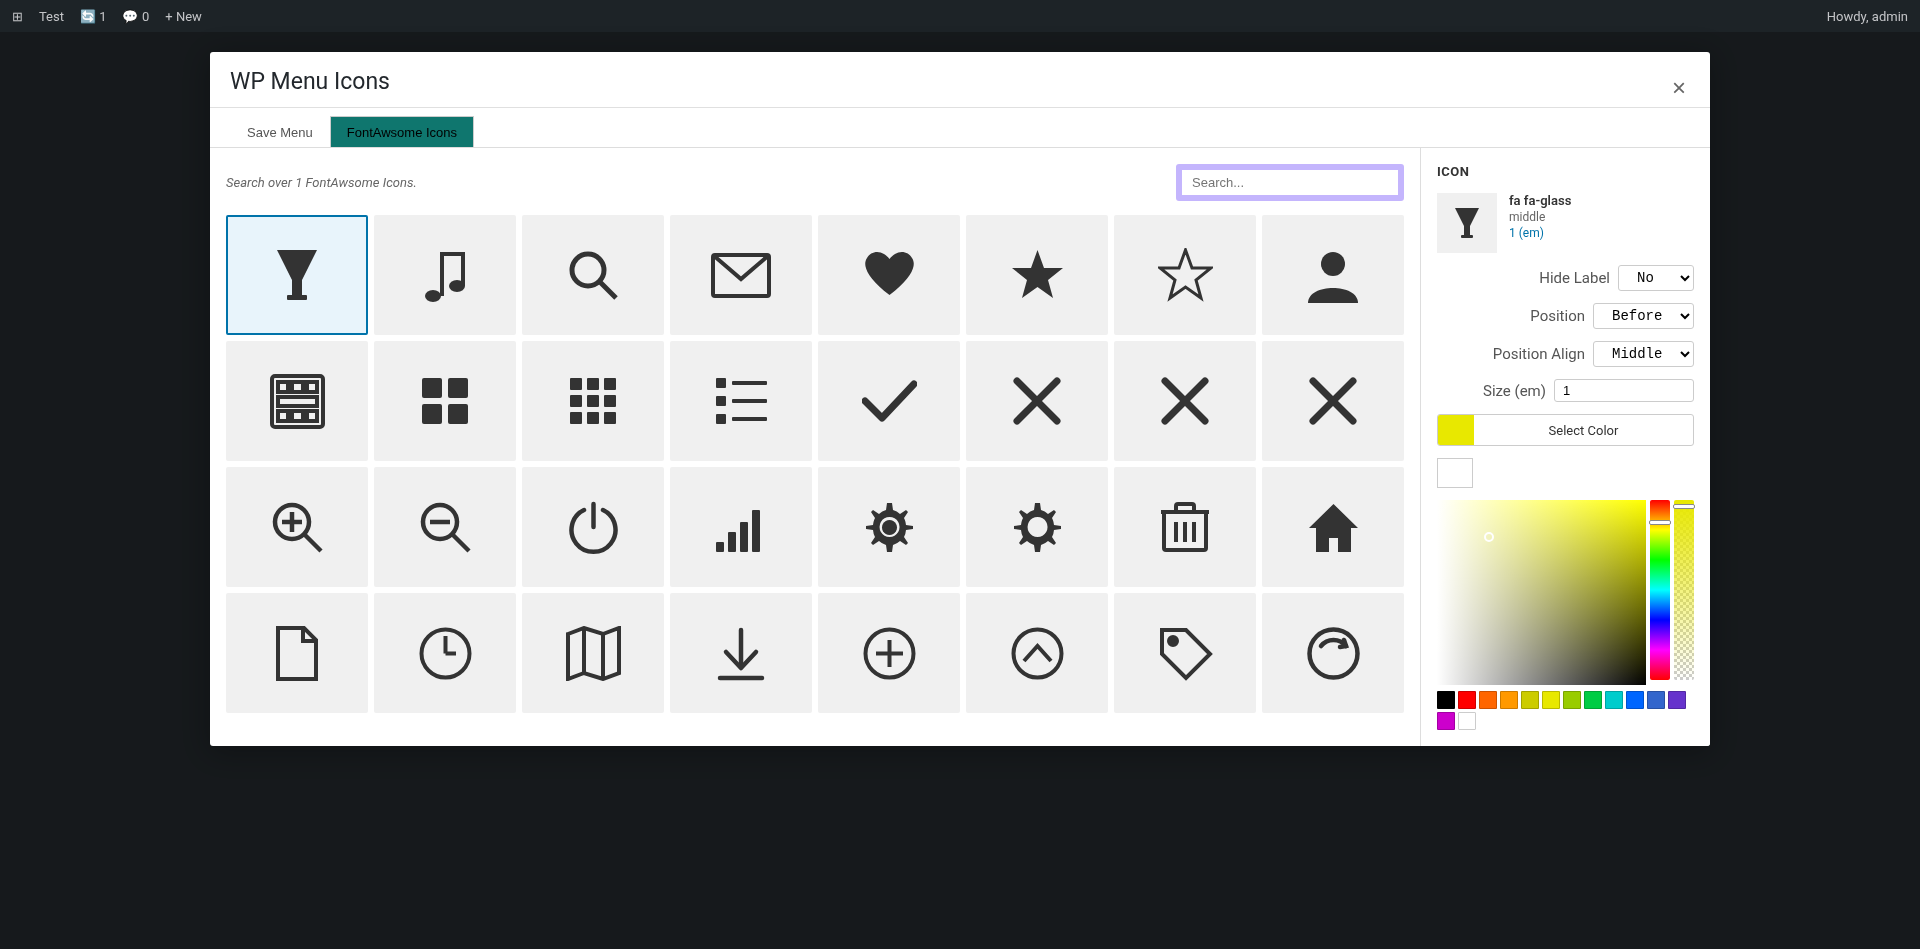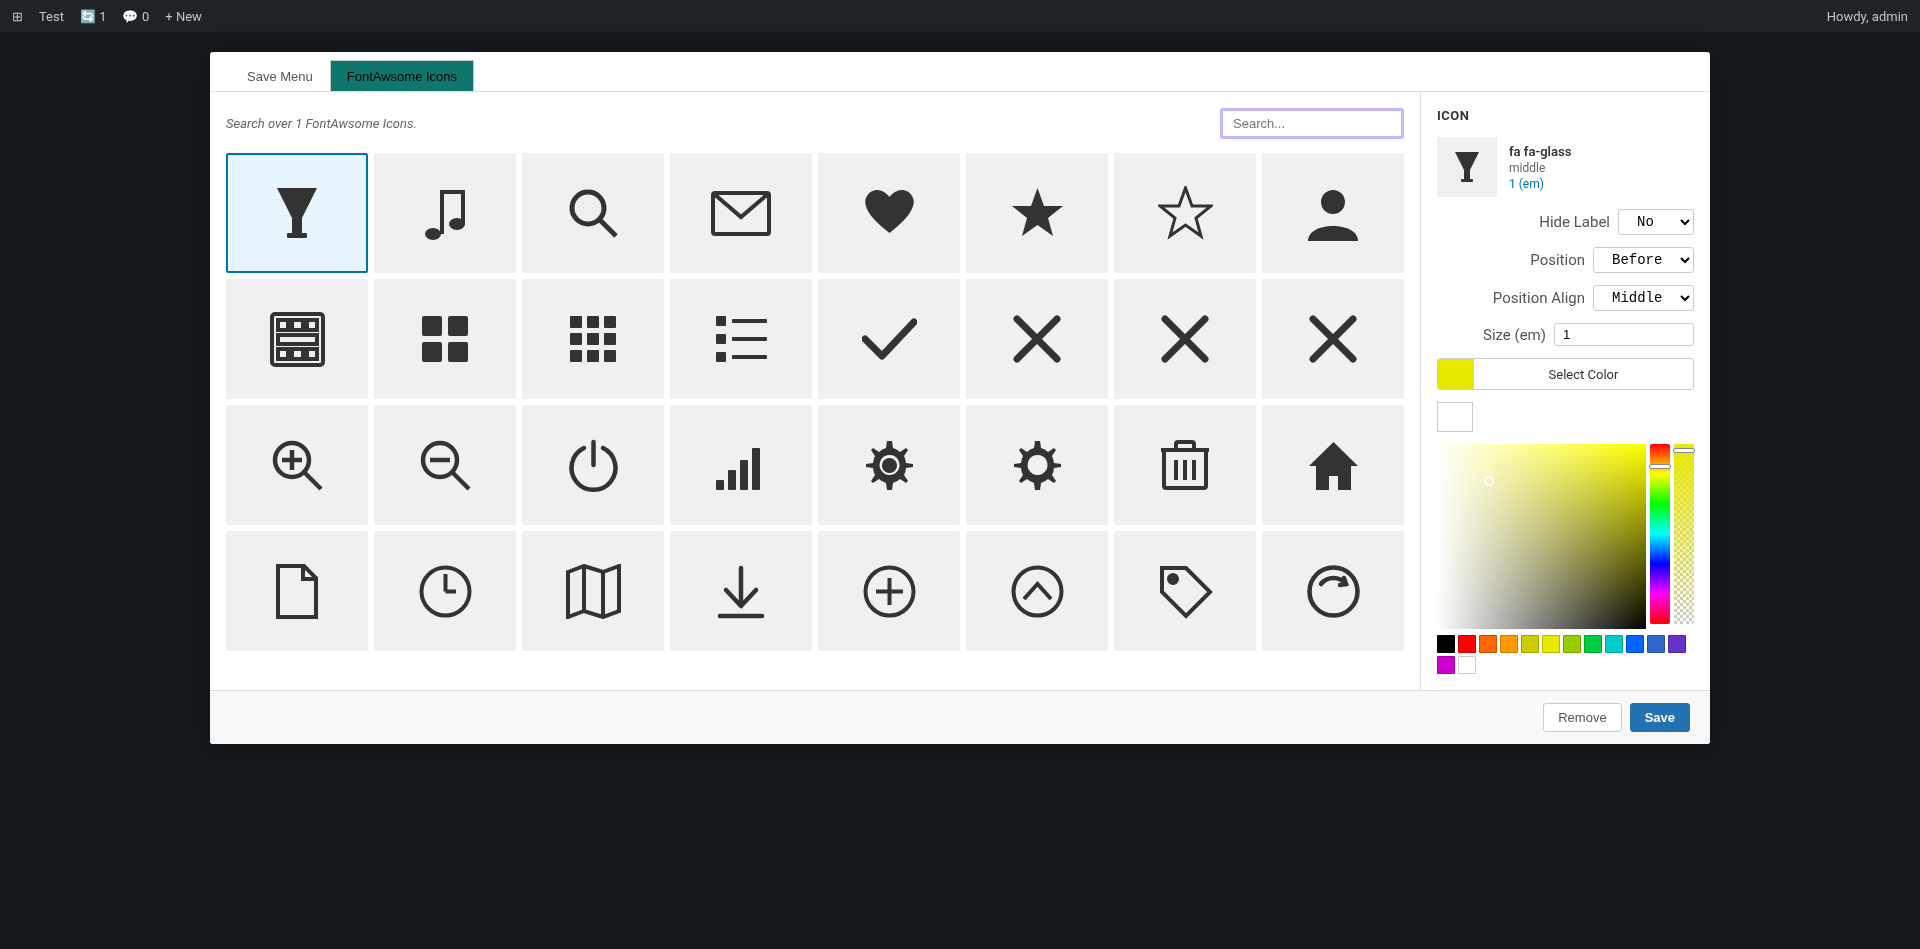--- a/index.html
+++ b/index.html
@@ -128,24 +128,24 @@
     }
 
     .search-label {
       font-size: 13px;
       color: #666;
       font-style: italic;
     }
 
     .search-input {
       padding: 5px 10px;
-      border: 3px solid #c4b5fd;
+      border: 6px solid #c4b5fd;
       border-radius: 3px;
       font-size: 13px;
-      width: 184px;
+      width: 228px;
       color: #aaa;
     }
 
     
     .icon-grid {
       display: grid;
       grid-template-columns: repeat(8, 1fr);
       gap: 6px;
     }
 
@@ -183,21 +183,21 @@
       font-weight: 700;
       color: #333;
       text-transform: uppercase;
       letter-spacing: 0.5px;
       margin-bottom: 10px;
     }
 
     
     .icon-preview-row {
       display: flex;
-      align-items: center;
+      align-items: flex-start;
       gap: 12px;
       margin-bottom: 8px;
     }
 
     .icon-preview-box {
       width: 60px;
       height: 60px;
       background: #f0f0f0;
       display: flex;
       align-items: center;
@@ -404,20 +404,26 @@
     <span>+ New</span>
   </div>
   <div class="wp-admin-bar-right">
     <span>Howdy, admin</span>
   </div>
 </div>
 
 <div class="modal-overlay">
   <div class="modal">
 
+    <div class="modal-header">
+      <div>
+        <h2 class="modal-title">WP Menu Icons</h2>
+      </div>
+      <button class="modal-close">×</button>
+    </div>
 
     <div class="tabs">
       <button class="tab">Save Menu</button>
       <button class="tab active">FontAwsome Icons</button>
     </div>
 
     <div class="modal-body">
 
       <div class="icons-area">
 
@@ -748,19 +754,15 @@
             <div class="color-preset" style="background:#3366cc"></div>
             <div class="color-preset" style="background:#6633cc"></div>
             <div class="color-preset" style="background:#cc00cc"></div>
             <div class="color-preset" style="background:#ffffff;border:1px solid #ccc"></div>
           </div>
         </div>
 
       </div>
     </div>
 
-    <div class="modal-footer">
-      <button class="btn-remove">Remove</button>
-      <button class="btn-save">Save</button>
-    </div>
 
   </div>
 </div>
 
 </body></html>

